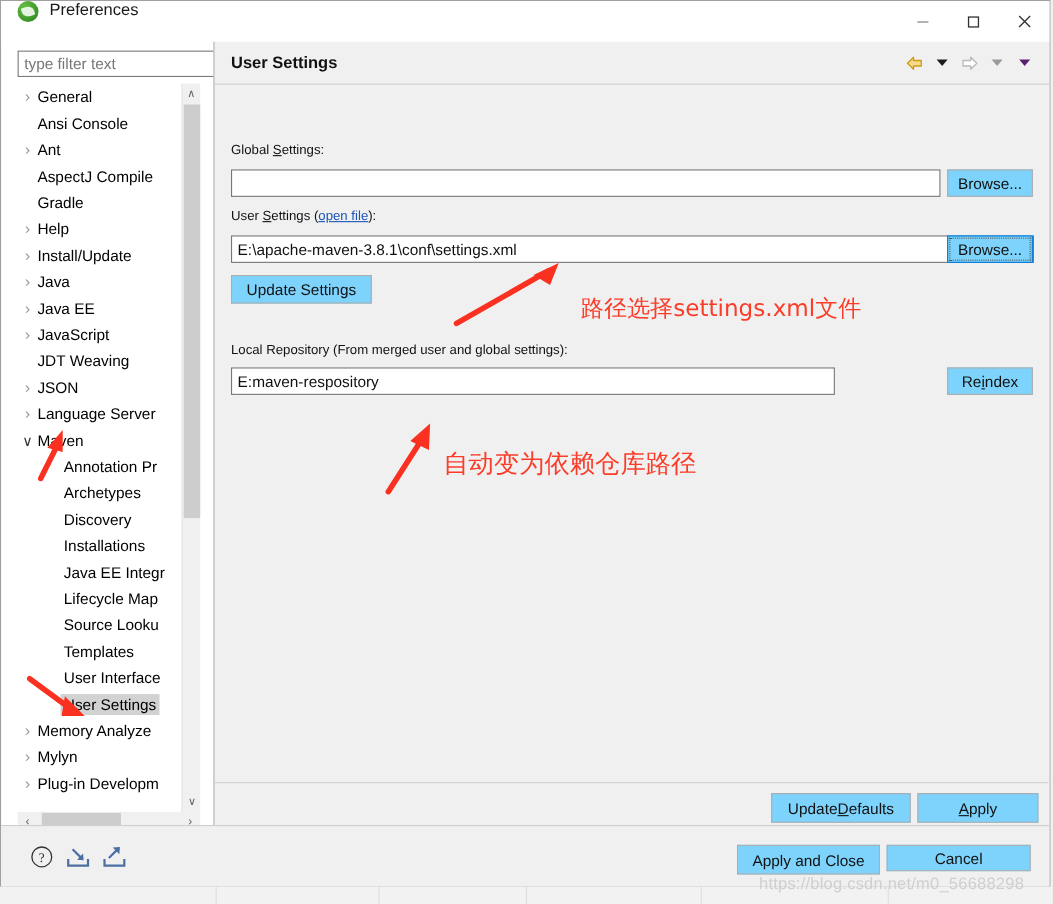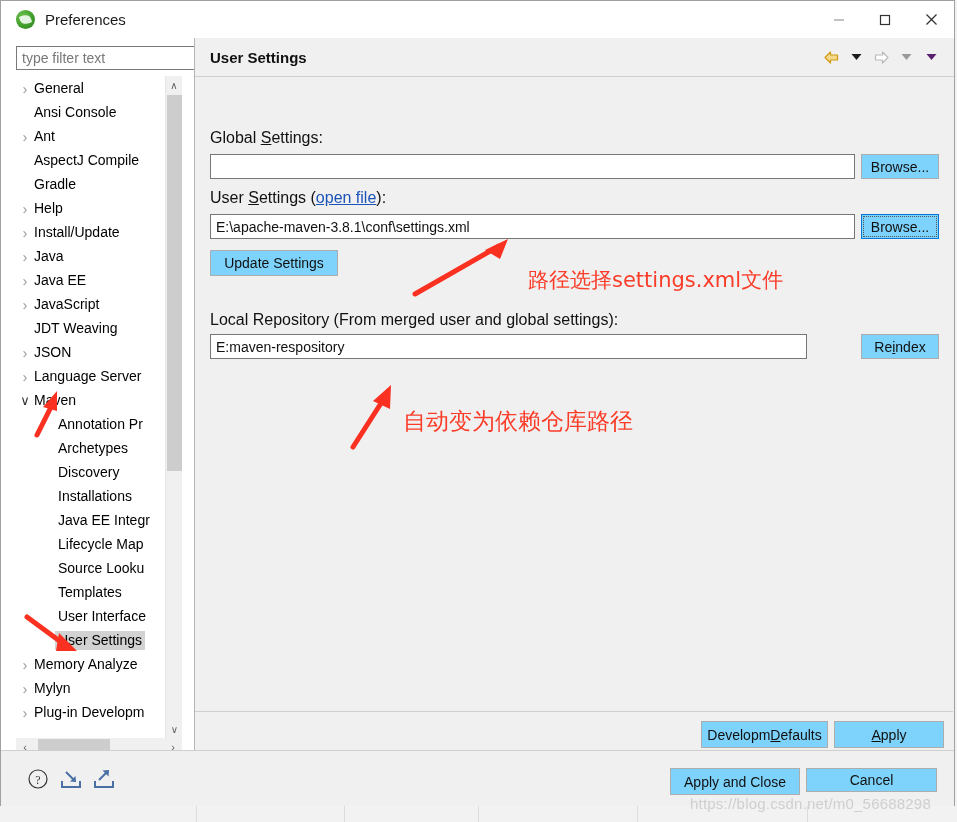--- a/index.html
+++ b/index.html
@@ -40,21 +40,20 @@
     border: 1px solid #a0a0a0;
     box-sizing: border-box;
   }
 
   
   .titlebar {
     position: relative;
     height: 37px;
     background: #ffffff;
     display: flex;
-    align-items: center;
   }
   .app-icon {
     margin-left: 15px;
     width: 19px; height: 19px;
     border-radius: 50%;
     background: radial-gradient(circle at 35% 32%, #6bbf4a 0%, #3f9c2a 58%, #2e7a1e 100%);
     position: relative;
     flex: none;
   }
   .app-icon::after {
@@ -248,21 +247,21 @@
 
   
   .form {
     position: absolute;
     left: 0; top: 38px;
     width: 758px;
     height: 635px;
   }
   .flabel {
     position: absolute;
-    font-size: 16px;
+    font-size: 12px;
     color: #111;
     white-space: nowrap;
     text-align: center;
   }
   .flabel u { text-decoration: underline; }
   .link {
     color: #1b54b8;
     text-decoration: underline;
   }
   .ftext {
@@ -552,28 +551,28 @@
 
       <div class="form">
 
         <div class="flabel" style="left:15px; top:53px;"><span>Global </span><u>S</u><span>ettings:</span></div>
         <div class="ftext" style="left:15px; top:78px; width:645px;">
           <span></span>
         </div>
         <div class="btn" style="left:666px; top:78px; width:78px; height:25px;">Browse...</div>
 
         <div class="flabel" style="left:15px; top:113px;"><span>User </span><u>S</u><span>ettings (</span><span class="link">open file</span><span>):</span></div>
-        <div class="ftext" style="left:15px; top:138px; width:645px;">
+        <div class="ftext" style="left:15px; top:138px; width:730px;">
           <span>E:\apache-maven-3.8.1\conf\settings.xml</span>
         </div>
         <div class="btn focused" style="left:666px; top:138px; width:78px; height:25px;">Browse...</div>
         <div class="btn" style="left:15px; top:174px; width:128px; height:26px;">Update Settings</div>
 
         <div class="flabel" style="left:15px; top:235px;">Local Repository (From merged user and global settings):</div>
-        <div class="ftext" style="left:15px; top:258px; width:597px;">
+        <div class="ftext" style="left:15px; top:258px; width:549px;">
           <span>E:maven-respository</span>
         </div>
         <div class="btn" style="left:666px; top:258px; width:78px; height:25px;">
             <span>Re</span>
             <u>i</u>
             <span>ndex</span>
           </div>
 
         <svg class="anno-arrow" style="left:212px; top:160px;" width="118" height="62" viewBox="0 0 118 62">
           <path d="M8 58 L92 10" stroke="#fa3020" stroke-width="5" stroke-linecap="round" fill="none"></path>
@@ -585,21 +584,21 @@
           <path d="M18 66 L50 16" stroke="#fa3020" stroke-width="5" stroke-linecap="round" fill="none"></path>
           <path d="M56 4 L38 20 L55 28 Z" fill="#fa3020"></path>
         </svg>
         <div class="anno-text" style="left:208px; top:330px; font-size:23px;">自动变为依赖仓库路径</div>
 
       </div>
 
       <div class="content-footer-sep"></div>
       <div class="footer-btns">
         <div class="btn" style="left:506px; top:9px; width:127px; height:27px;">
-            <span>Developm </span>
+            <span>Update </span>
             <u>D</u>
             <span>efaults</span>
           </div>
         <div class="btn" style="left:639px; top:9px; width:110px; height:27px;">
             <u>A</u>
             <span>pply</span>
           </div>
       </div>
 
     </div>

